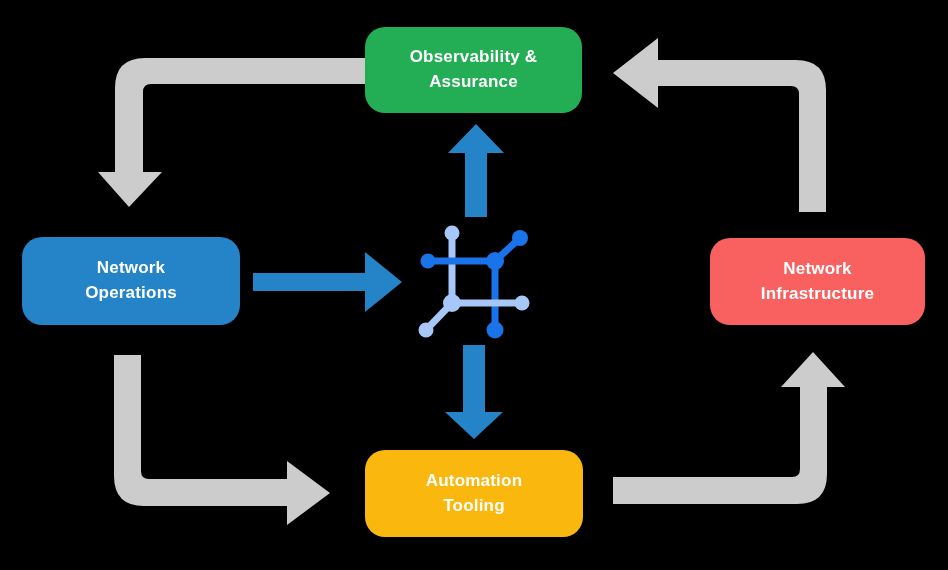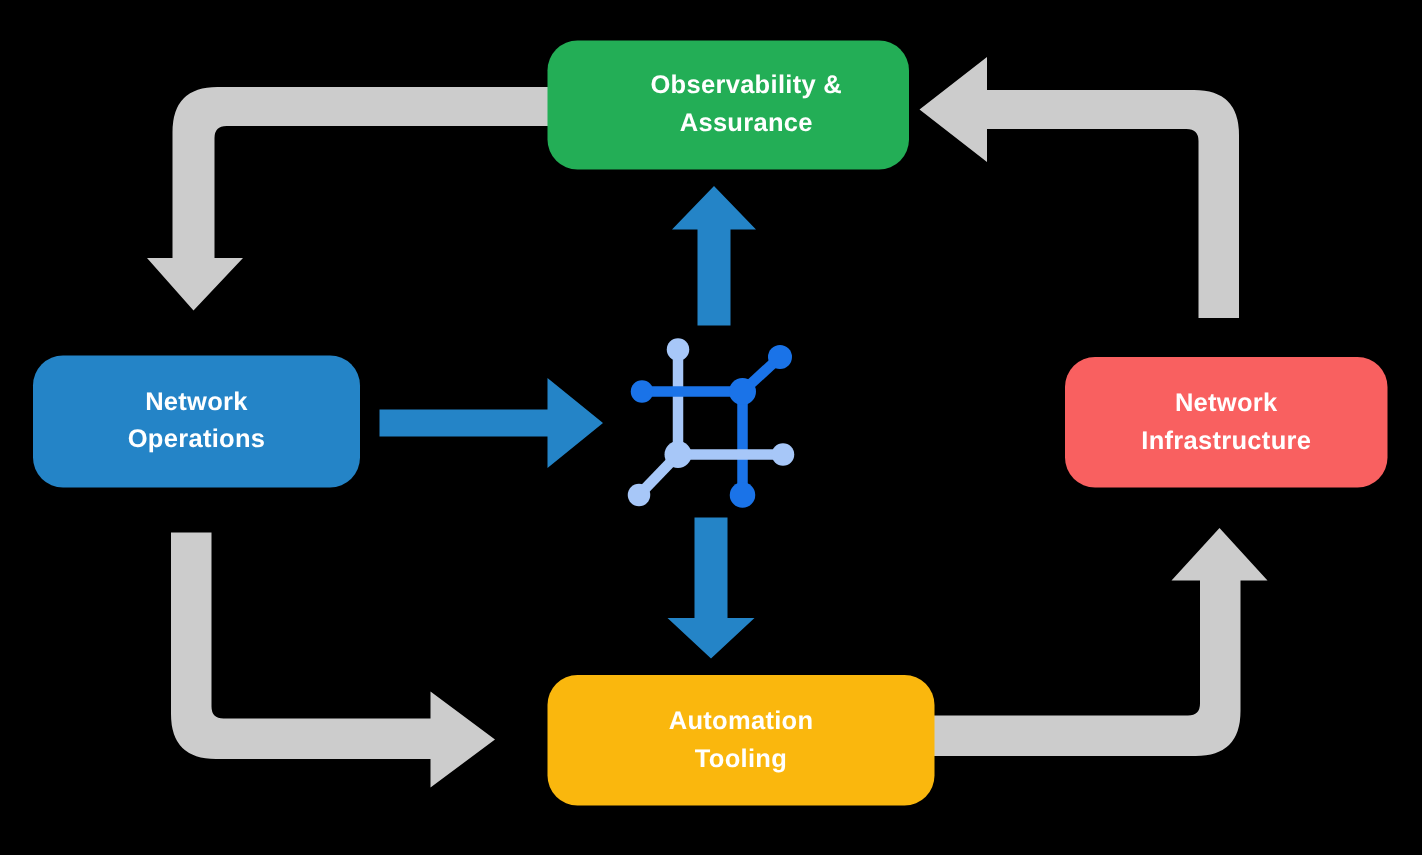--- a/index.html
+++ b/index.html
@@ -27,24 +27,24 @@
     align-items: center;
     justify-content: center;
     text-align: center;
     font-size: 17px;
     font-weight: 700;
     letter-spacing: 0.2px;
     line-height: 1.45;
     white-space: pre-line;
     z-index: 2;
   }
-  .node-observability   { left: 365px; top: 27px;  width: 217px; height: 86px; padding-left: 24px; }
+  .node-observability   { left: 365px; top: 27px;  width: 217px; height: 86px; }
   .node-operations      { left: 22px;  top: 237px; width: 218px; height: 88px; }
   .node-infrastructure  { left: 710px; top: 238px; width: 215px; height: 87px; }
-  .node-automation      { left: 365px; top: 450px; width: 258px; height: 87px; }
+  .node-automation      { left: 365px; top: 450px; width: 218px; height: 87px; }
 
   .arrow-gray { fill: var(--arrow-gray, #ccc); }
   .arrow-blue { fill: var(--arrow-blue, #2484c7); }
   .icon-dark-line  { stroke: var(--icon-dark, #1a73e8); stroke-width: 7; fill: none; }
   .icon-light-line { stroke: var(--icon-light, #a7c7f8); stroke-width: 7; fill: none; }
   .icon-dark-dot   { fill: var(--icon-dark, #1a73e8); }
   .icon-light-dot  { fill: var(--icon-light, #a7c7f8); }
 </style>
 </head>
 <body>

